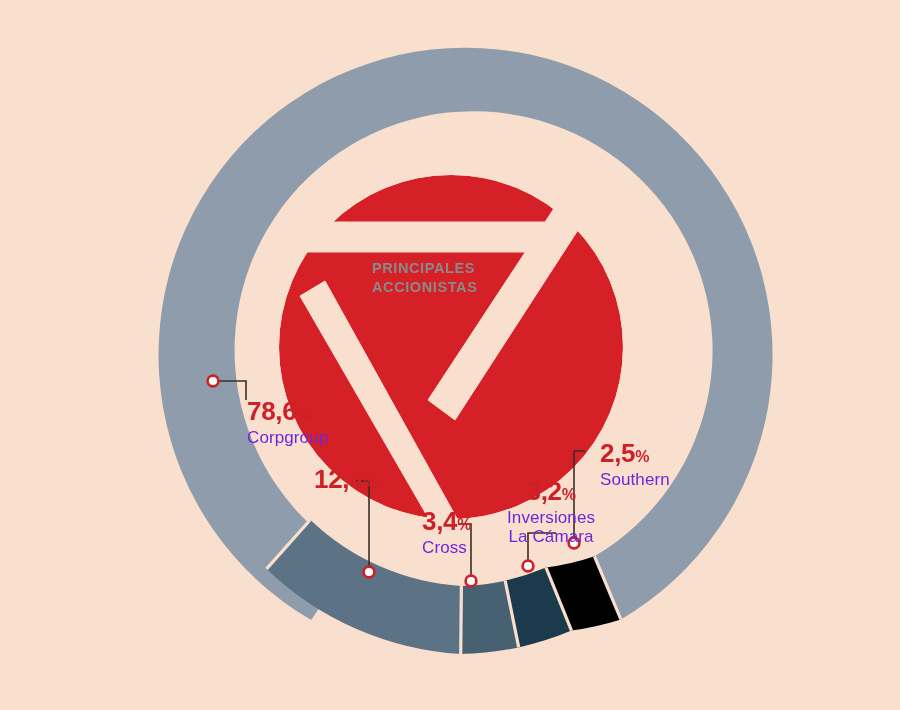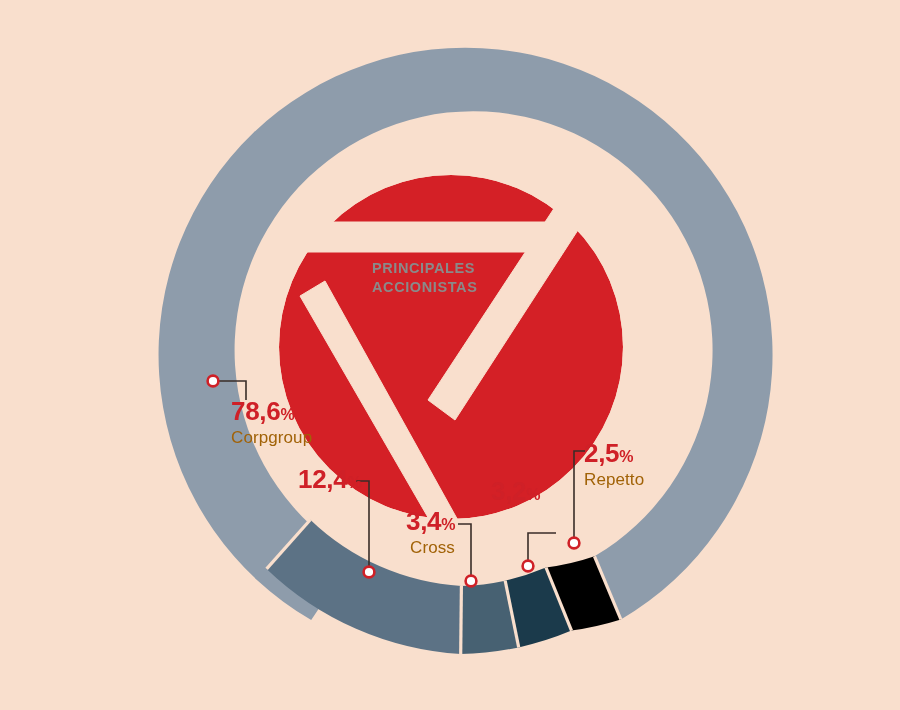--- a/index.html
+++ b/index.html
@@ -32,45 +32,46 @@
     text-align: left;
     font-size: 14.5px;
     font-weight: bold;
     letter-spacing: 0.6px;
     line-height: 1.28;
     color: #8a8a8a;
     white-space: pre-line;
   }
   .callout {
     position: absolute;
+    margin-left: 16px;
   }
   .callout .pct {
     font-size: 26px;
     font-weight: bold;
     color: #cf2027;
     line-height: 1;
     white-space: nowrap;
     letter-spacing: -0.3px;
   }
   .callout .pct .sym {
     font-size: 16px;
     font-weight: bold;
     letter-spacing: -0.5px;
   }
   .callout .nm {
     margin-top: 4px;
     font-size: 17px;
-    color: #a16207;
+    color: #6d28d9;
     line-height: 1.12;
     white-space: pre-line;
     letter-spacing: 0.1px;
   }
   .c-corpgroup { left: 231px; top: 398px; }
   .c-southern  { left: 298px; top: 466px; }
-  .c-bravo     { left: 406px; top: 508px; text-align: right; }
+  .c-bravo     { left: 406px; top: 508px; }
   .c-inversiones { left: 491px; top: 478px; text-align: center; }
   .c-repetto   { left: 584px; top: 440px; }
 </style>
 </head>
 <body style="background: rgb(249, 223, 205);">
 
 <div id="stage">
 
   <svg id="chart-svg" viewBox="0 0 900 710">
     <rect x="0" y="0" width="900" height="710" fill="#f9dfcd"></rect>
@@ -169,20 +170,22 @@
     <div class="pct"><span>12,4</span><span class="sym">%</span></div>
   </div>
 
   <div class="callout c-bravo">
     <div class="pct"><span>3,4</span><span class="sym">%</span></div>
     <div class="nm">Cross</div>
   </div>
 
   <div class="callout c-inversiones">
     <div class="pct"><span>3,2</span><span class="sym">%</span></div>
+    <div class="nm">Inversiones
+La Cámara</div>
   </div>
 
   <div class="callout c-repetto">
     <div class="pct"><span>2,5</span><span class="sym">%</span></div>
-    <div class="nm">Repetto</div>
+    <div class="nm">Southern</div>
   </div>
 
 </div>
 
 </body></html>

